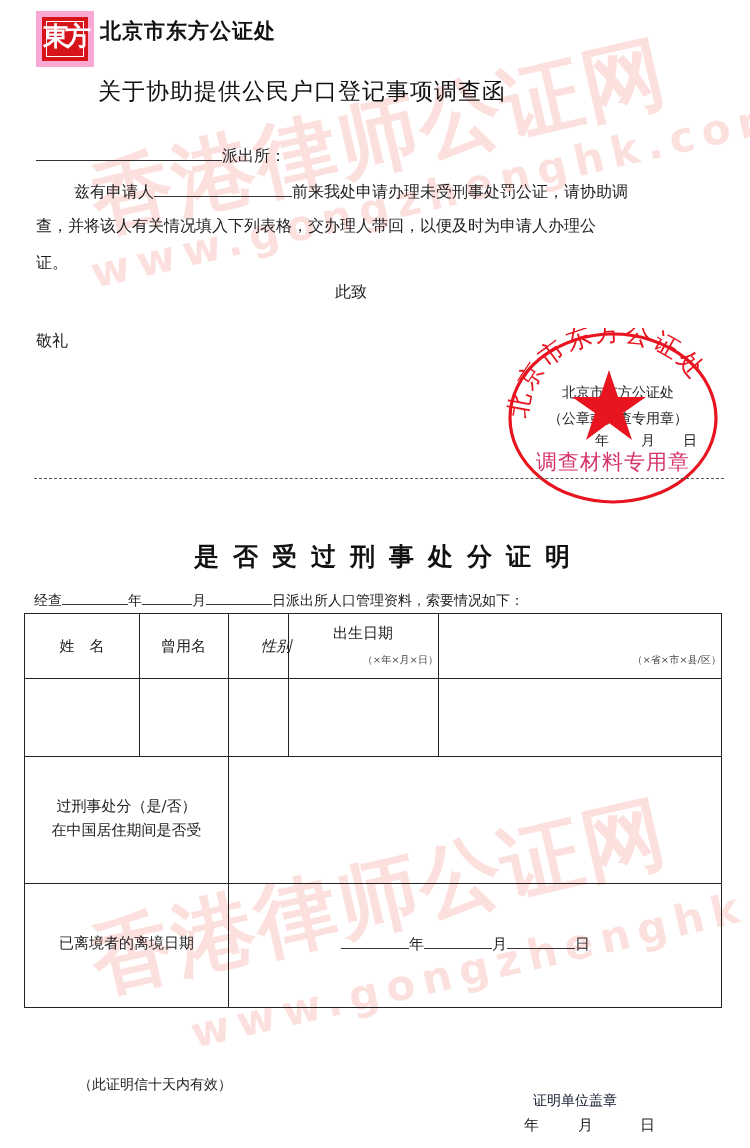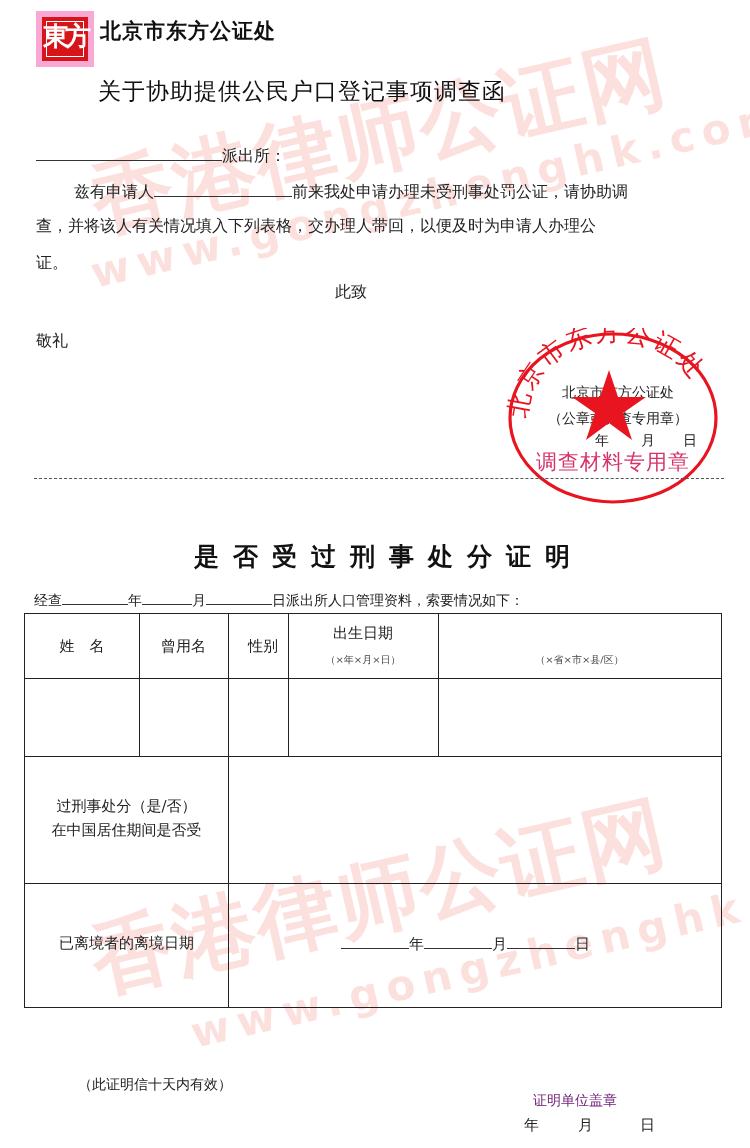--- a/index.html
+++ b/index.html
@@ -64,24 +64,24 @@
     font-family: "DejaVu Sans", sans-serif; padding-left: 14px;
   }
   .check-line { left: 34px; top: 590px; font-size: 14px; color: #222; }
   .check-line .blank { height: 14px; }
 
   
   .tbl { left: 24px; top: 613px; width: 698px; height: 395px; border: 1.5px solid #222; box-sizing: border-box; }
   .hl { position: absolute; height: 0; border-top: 1.5px solid #222; }
   .vl { position: absolute; width: 0; border-left: 1.5px solid #222; }
   .cell-text { position: absolute; text-align: center; color: #222; font-size: 15px; }
-  .cell-sub { position: absolute; text-align: center; color: #444; font-size: 10px; }
+  .cell-sub { position: absolute; text-align: right; color: #444; font-size: 10px; }
 
   .note { left: 78px; top: 1040px; font-size: 14px; color: #222; margin-top: 36px; }
-  .seal-label { left: 533px; top: 1092px; font-size: 14px; color: #701a75; }
+  .seal-label { left: 533px; top: 1092px; font-size: 14px; color: #0f172a; }
   .seal-date { left: 524px; top: 1116px; font-size: 15px; color: #222; width: 140px; }
   .seal-date span { position: absolute; }
 
   
   .wm { pointer-events: none; color: rgba(235, 60, 50, 0.16); font-weight: bold; white-space: nowrap; font-family: "DejaVu Sans", sans-serif; }
   .wm-cn1 { left: 80px; top: 150px; font-size: 82px; transform: rotate(-13deg); transform-origin: left top; letter-spacing: 2px; }
   .wm-url1 { left: 86px; top: 250px; font-size: 42px; transform: rotate(-13deg); transform-origin: left top; letter-spacing: 8px; }
   .wm-cn2 { left: 80px; top: 910px; font-size: 82px; transform: rotate(-13deg); transform-origin: left top; letter-spacing: 2px; }
   .wm-url2 { left: 186px; top: 1010px; font-size: 42px; transform: rotate(-13deg); transform-origin: left top; letter-spacing: 8px; }
 </style>
@@ -147,21 +147,21 @@
   <div class="hl" style="left:0; width:696px; top:142px;"></div>
   <div class="hl" style="left:0; width:696px; top:269px;"></div>
 
   <div class="vl" style="left:114px; top:0; height:142px;"></div>
   <div class="vl" style="left:203px; top:0; height:393px;"></div>
   <div class="vl" style="left:263px; top:0; height:142px;"></div>
   <div class="vl" style="left:413px; top:0; height:142px;"></div>
 
   <div class="cell-text" style="left:0; width:114px; top:23px;">姓　名</div>
   <div class="cell-text" style="left:114px; width:89px; top:23px;">曾用名</div>
-  <div class="cell-text" style="left:208px; width:60px; top:23px;">性别</div>
+  <div class="cell-text" style="left:221px; width:60px; top:23px;font-style:italic;">性别</div>
   <div class="cell-text" style="left:263px; width:150px; top:10px;">出生日期</div>
   <div class="cell-sub" style="left:263px; width:150px; top:39px;">（×年×月×日）</div>
   <div class="cell-sub" style="left:413px; width:283px; top:39px;">（×省×市×县/区）</div>
 
   <div class="abs" style="left:1px; top:66px; width:112px; height:75px;"></div>
   <div class="abs" style="left:116px; top:66px; width:86px; height:75px;"></div>
   <div class="abs" style="left:205px; top:66px; width:57px; height:75px;"></div>
   <div class="abs" style="left:265px; top:66px; width:147px; height:75px;"></div>
   <div class="abs" style="left:415px; top:66px; width:280px; height:75px;"></div>
 

